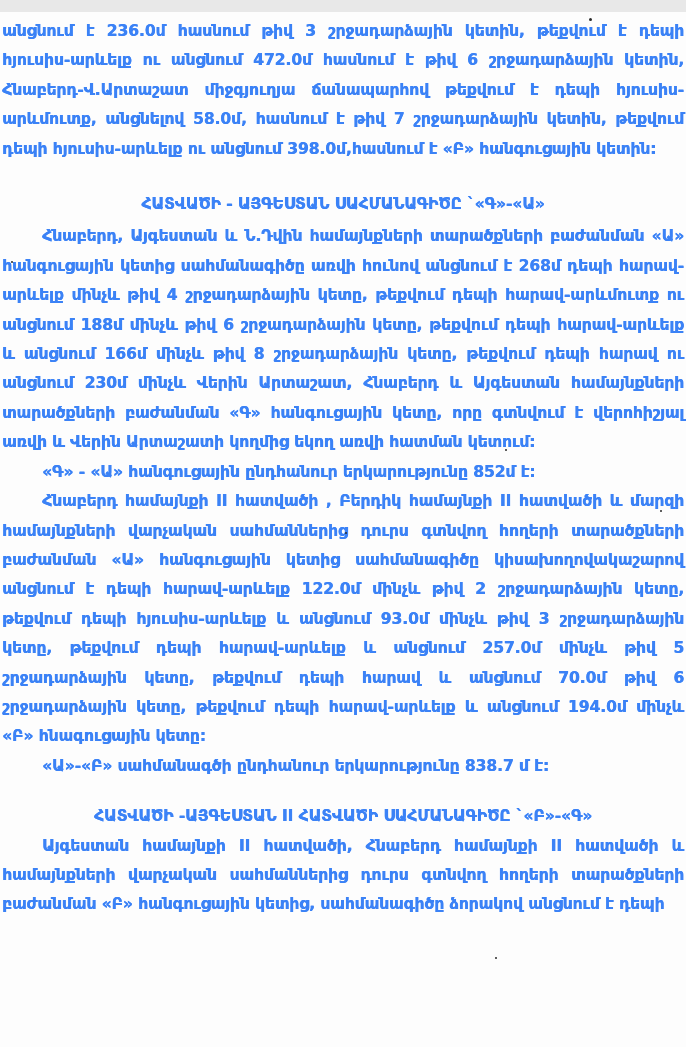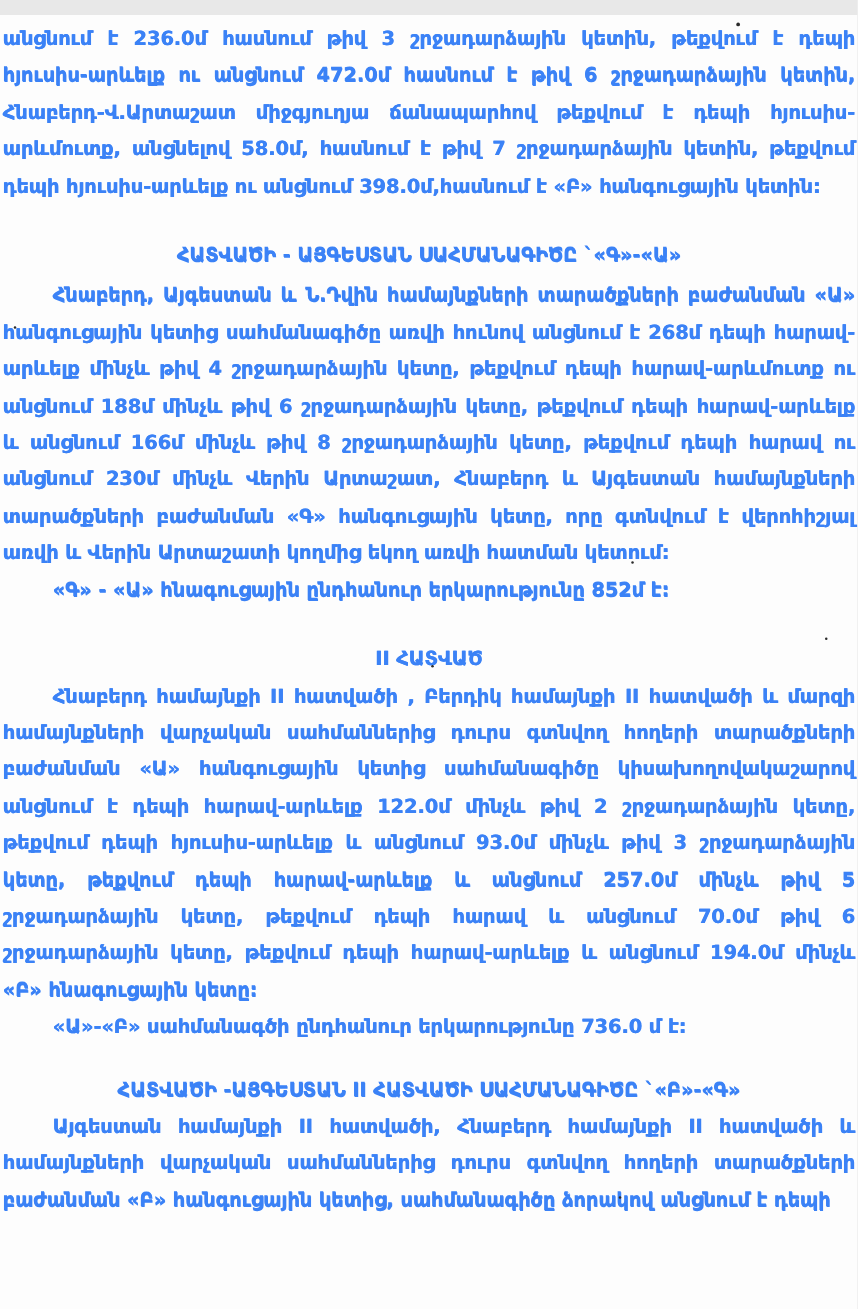--- a/index.html
+++ b/index.html
@@ -47,29 +47,28 @@
 
 <div class="page">
 
   <p class="cont">անցնում է 236.0մ հասնում թիվ 3 շրջադարձային կետին, թեքվում է դեպի հյուսիս-արևելք ու անցնում 472.0մ հասնում է թիվ 6 շրջադարձային կետին, Հնաբերդ-Վ.Արտաշատ միջգյուղյա ճանապարհով թեքվում է դեպի հյուսիս-արևմուտք, անցնելով 58.0մ, հասնում է թիվ 7 շրջադարձային կետին, թեքվում դեպի հյուսիս-արևելք ու անցնում 398.0մ,հասնում է «Բ» հանգուցային կետին:</p>
 
 
   <h2 class="head h-ga">ՀԱՏՎԱԾԻ - ԱՅԳԵՍՏԱՆ ՍԱՀՄԱՆԱԳԻԾԸ `«Գ»-«Ա»</h2>
 
   <p class="indent gap-sm">Հնաբերդ, Այգեստան և Ն.Դվին համայնքների տարածքների բաժանման «Ա» հանգուցային կետից սահմանագիծը առվի հունով անցնում է 268մ դեպի հարավ-արևելք մինչև թիվ 4 շրջադարձային կետը, թեքվում դեպի հարավ-արևմուտք ու անցնում 188մ մինչև թիվ 6 շրջադարձային կետը, թեքվում դեպի հարավ-արևելք և անցնում 166մ մինչև թիվ 8 շրջադարձային կետը, թեքվում դեպի հարավ ու անցնում 230մ մինչև Վերին Արտաշատ, Հնաբերդ և Այգեստան համայնքների տարածքների բաժանման «Գ» հանգուցային կետը, որը գտնվում է վերոհիշյալ առվի և Վերին Արտաշատի կողմից եկող առվի հատման կետում:</p>
 
-  <p class="indent">«Գ» - «Ա» հնագուցային ընդհանուր երկարությունը 852մ է:</p>
+  <p class="indent">«Գ» - «Ա» հանգուցային ընդհանուր երկարությունը 852մ է:</p>
 
-  <h2 class="head sec2">II ՀԱՏՎԱԾ</h2>
 
 
 
   <p class="indent p-ab">Հնաբերդ համայնքի II հատվածի , Բերդիկ համայնքի II հատվածի և մարզի համայնքների վարչական սահմաններից դուրս գտնվող հողերի տարածքների բաժանման «Ա» հանգուցային կետից սահմանագիծը կիսախողովակաշարով անցնում է դեպի հարավ-արևելք 122.0մ մինչև թիվ 2 շրջադարձային կետը, թեքվում դեպի հյուսիս-արևելք և անցնում 93.0մ մինչև թիվ 3 շրջադարձային կետը, թեքվում դեպի հարավ-արևելք և անցնում 257.0մ մինչև թիվ 5 շրջադարձային կետը, թեքվում դեպի հարավ և անցնում 70.0մ թիվ 6 շրջադարձային կետը, թեքվում դեպի հարավ-արևելք և անցնում 194.0մ մինչև «Բ» հնագուցային կետը:</p>
 
-  <p class="indent sum-ab">«Ա»-«Բ» սահմանագծի ընդհանուր երկարությունը 736.0 մ է:</p>
+  <p class="indent sum-ab">«Ա»-«Բ» սահմանագծի ընդհանուր երկարությունը 838.7 մ է:</p>
 
   <h2 class="head h-bg2">ՀԱՏՎԱԾԻ -ԱՅԳԵՍՏԱՆ II ՀԱՏՎԱԾԻ ՍԱՀՄԱՆԱԳԻԾԸ `«Բ»-«Գ»</h2>
 
   <p class="indent gap-sm">Այգեստան համայնքի II հատվածի, Հնաբերդ համայնքի II հատվածի և համայնքների վարչական սահմաններից դուրս գտնվող հողերի տարածքների բաժանման «Բ» հանգուցային կետից, սահմանագիծը ձորակով անցնում է դեպի</p>
 
   <div class="speck" style="left:589px; top:6px;"></div>
   <div class="speck" style="left:11px;  top:249px; width:2px; height:2px;"></div>
   <div class="speck" style="left:505px; top:437px; width:2px; height:2px;"></div>
   <div class="speck" style="left:660px; top:498px; width:2px; height:2px;"></div>
   <div class="speck" style="left:495px; top:945px; width:2px; height:2px;"></div>

